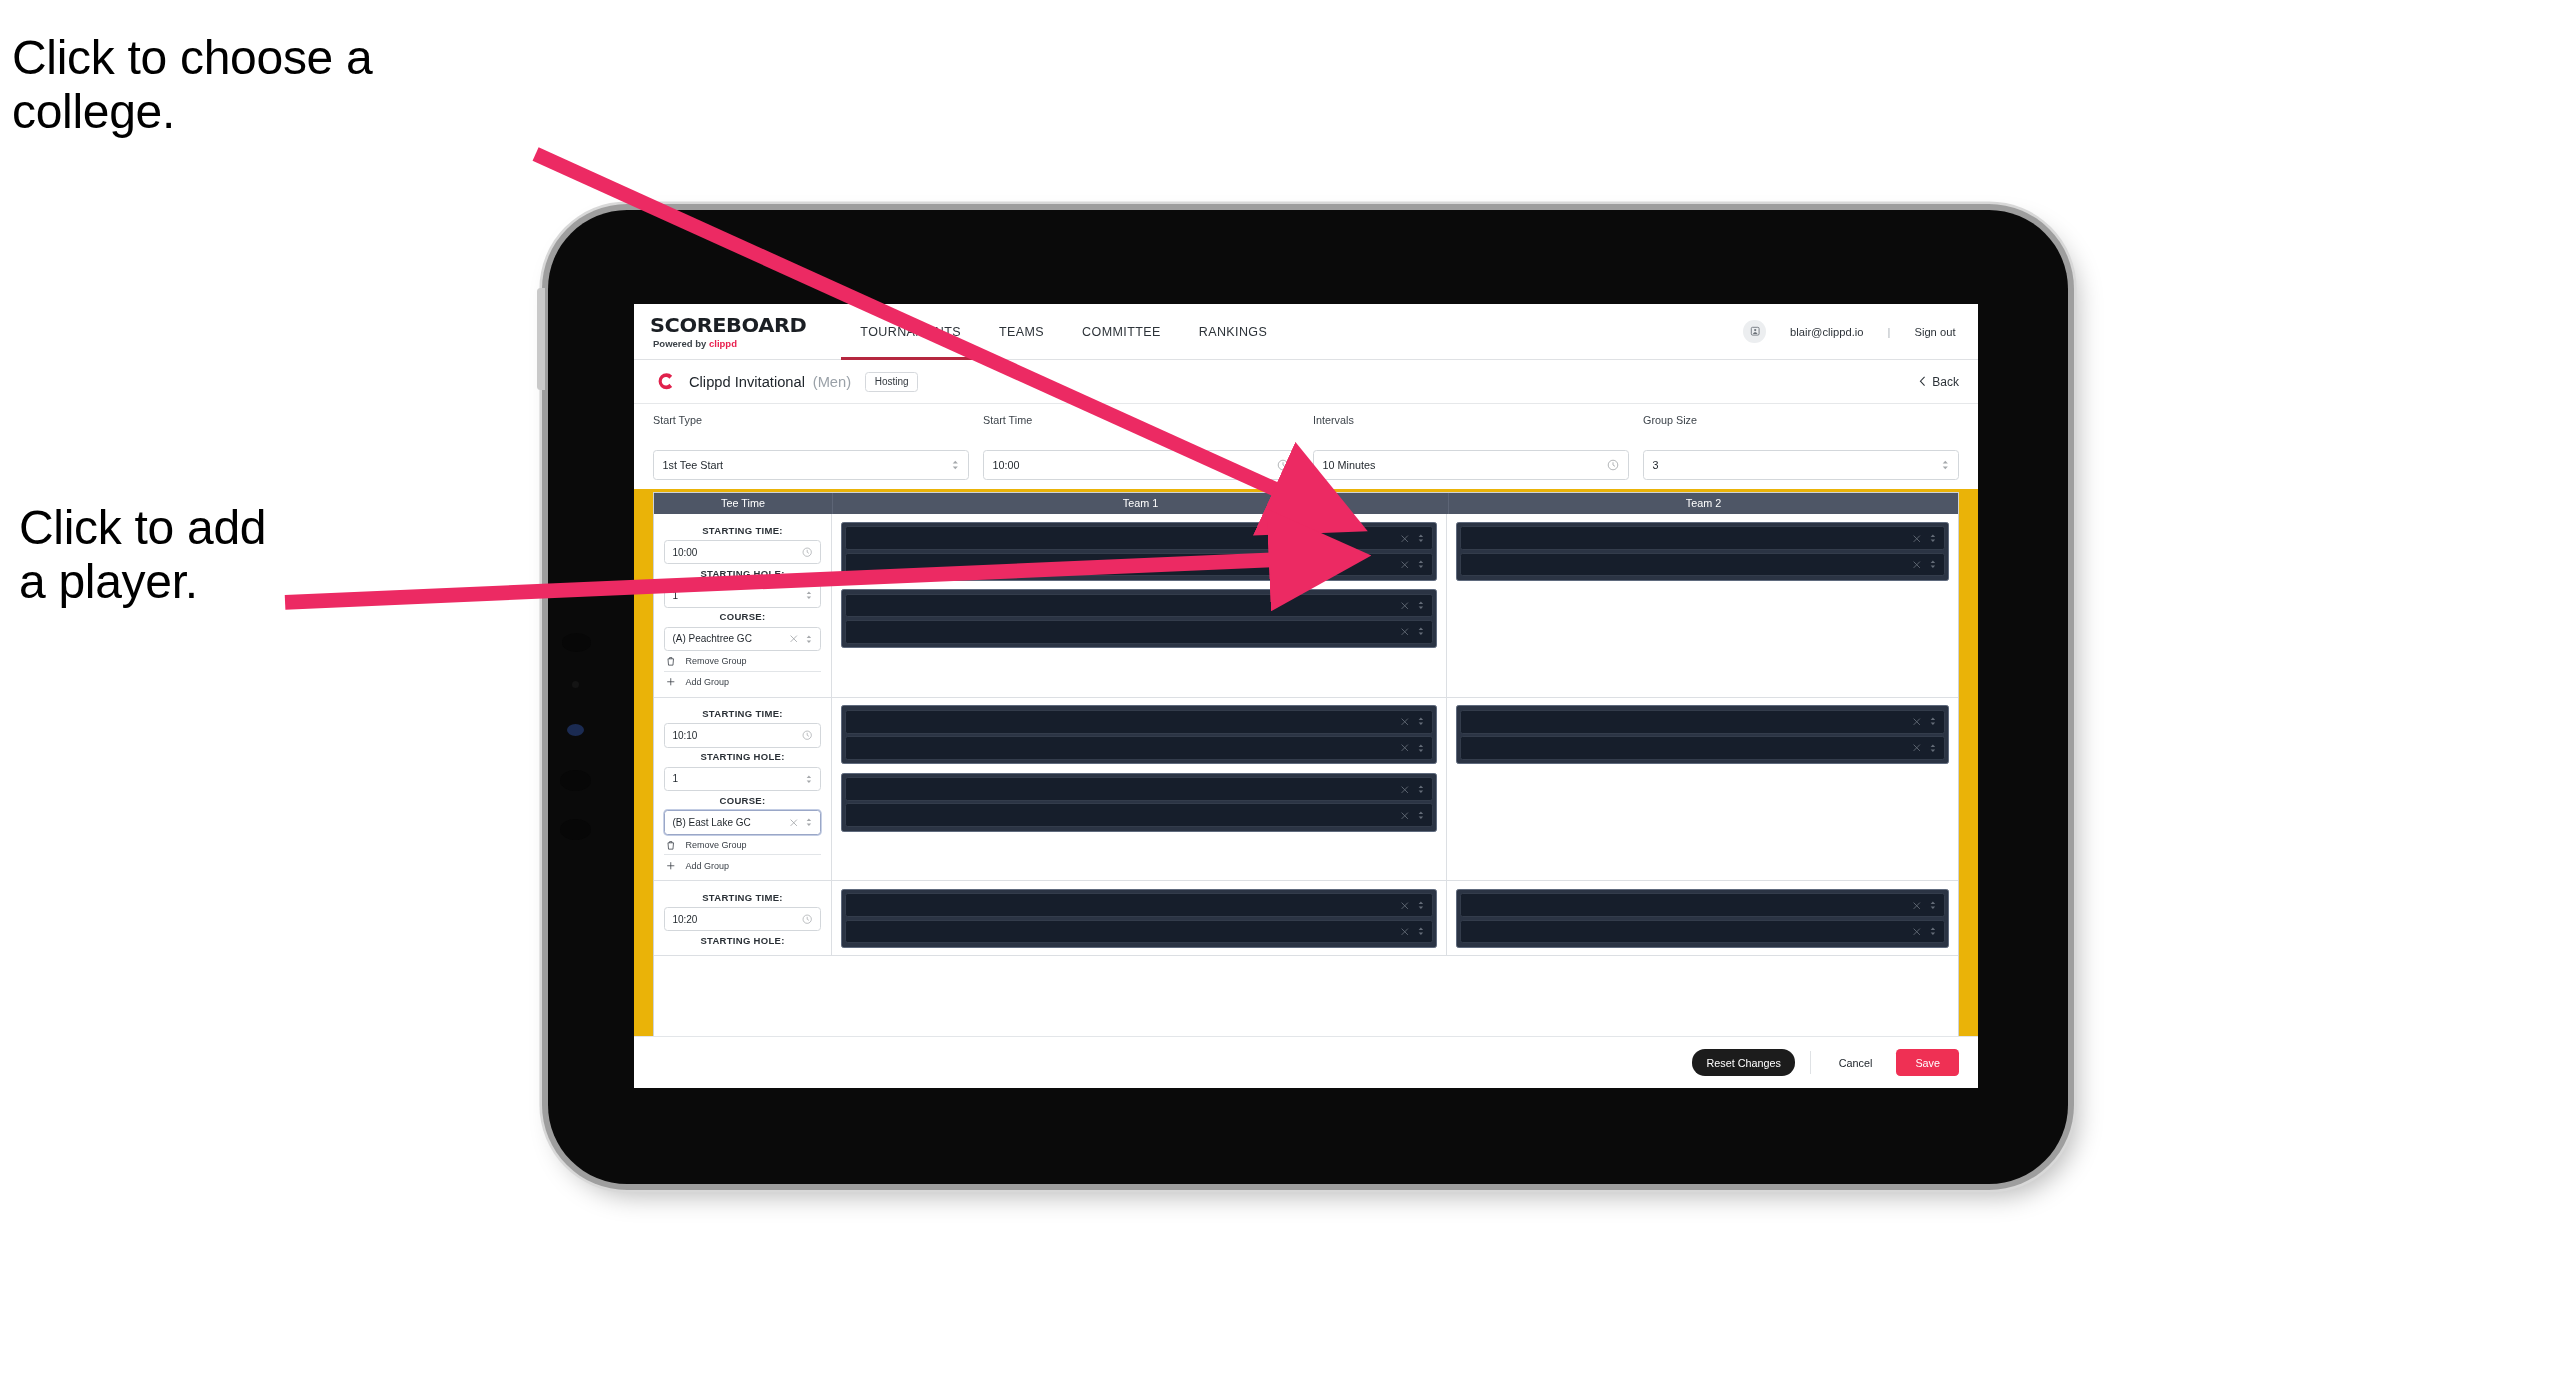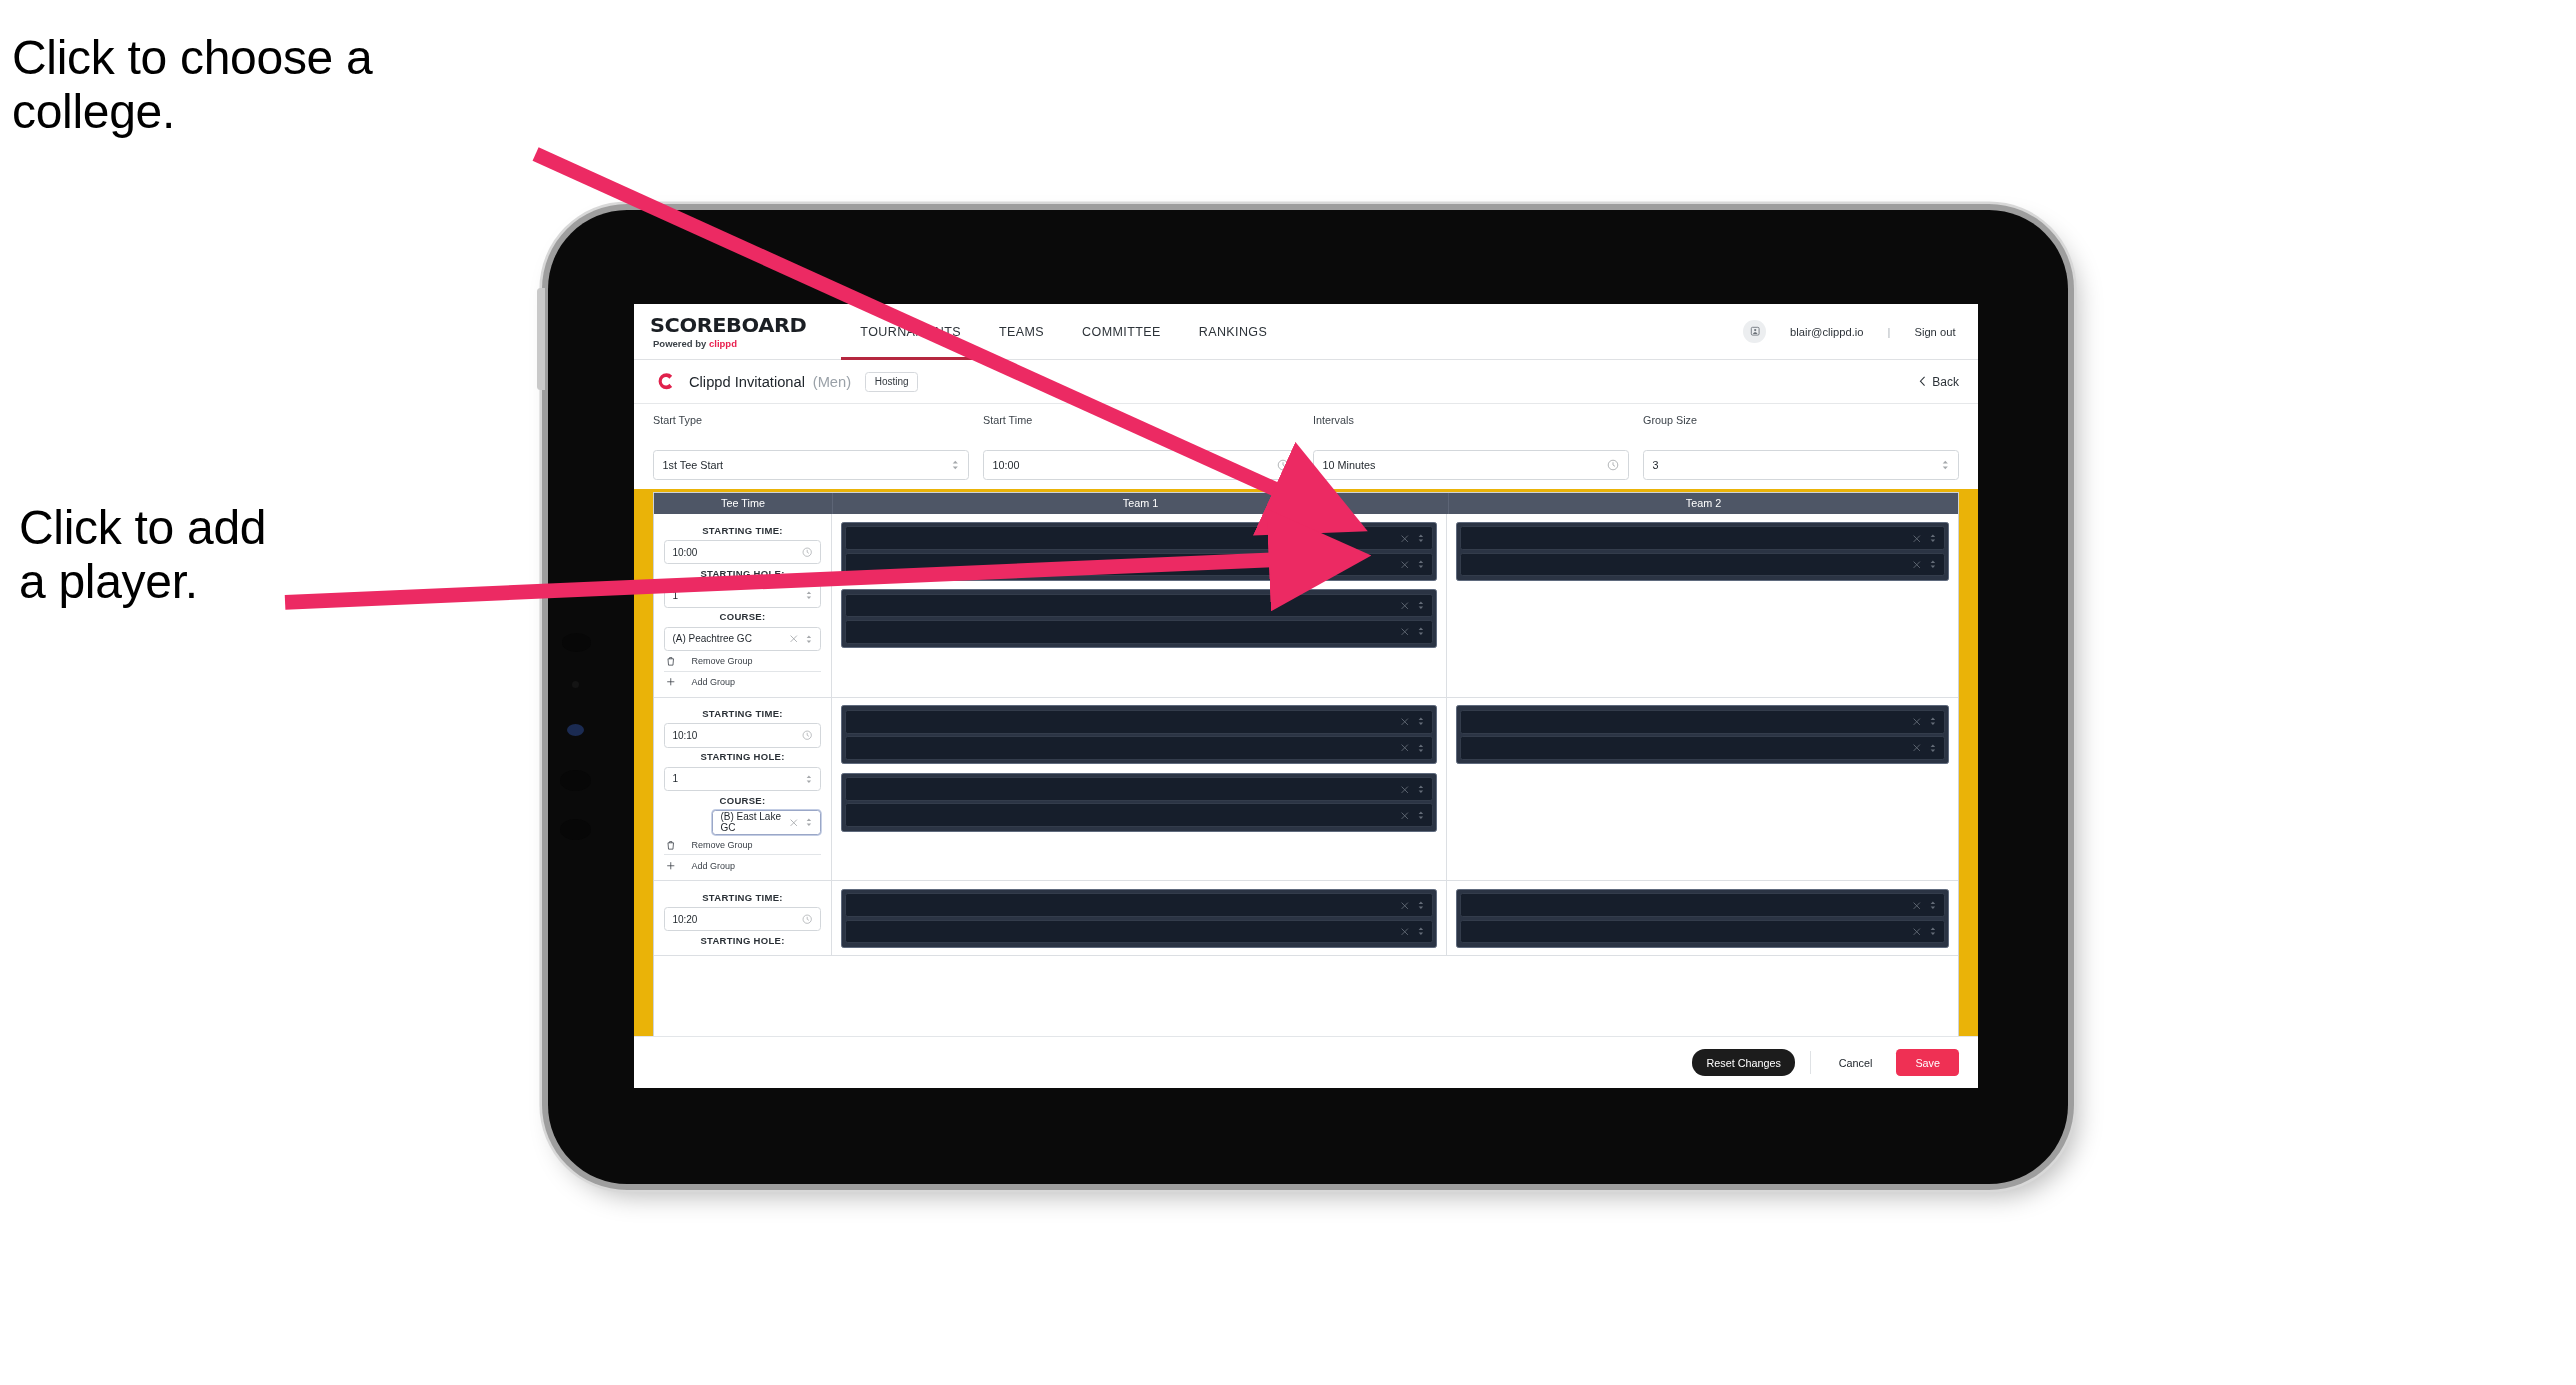--- a/index.html
+++ b/index.html
@@ -84,23 +84,23 @@
   .th.t1{width:615px;border-right:0.9px solid #5d6576;}
   .th.t2{flex:1;}
 
   .row{display:flex;border-bottom:0.9px solid #dcdfe3;}
   .teecell{width:178px;border-right:0.9px solid #dcdfe3;padding:7px 10.4px 5.2px 10.4px;
            box-sizing:border-box;}
   .cap{text-align:center;font-size:9.5px;font-weight:700;color:#2a3036;letter-spacing:0.3px;
        margin:3.5px 0 4.3px 0;}
   .mini{height:22.5px;border:0.9px solid #d3d7db;border-radius:3.5px;display:flex;
         align-items:center;padding:0 7px;font-size:10px;color:#1f252b;background:#fff;}
-  .mini.focus{border-color:#9aa7c7;box-shadow:0 0 0 0.9px #c3cde4;margin-left:48px;}
+  .mini.focus{border-color:#9aa7c7;box-shadow:0 0 0 0.9px #c3cde4;}
   .mini span.v{flex:1;}
-  .lnk{display:flex;align-items:flex-start;gap:16px;font-size:9px;color:#3b4148;
+  .lnk{display:flex;align-items:flex-start;gap:10px;font-size:9px;color:#3b4148;
        padding:5.2px 1.7px 4.3px 1.7px;cursor:pointer;}
   .lnk.rm{border-bottom:0.9px solid #e2e5e8;}
 
   .teamcell{width:615px;border-right:0.9px solid #dcdfe3;padding:7.8px 8.6px;box-sizing:border-box;
             display:flex;flex-direction:column;gap:8.6px;}
   .teamcell.last{flex:1;border-right:none;}
   .grpbox{background:#2b3444;border:0.9px solid #5f6a7d;border-radius:2.6px;padding:3.5px;
           display:flex;flex-direction:column;gap:2.6px;}
   .prow{height:21.6px;background:#161e2b;border:0.9px solid #333c4b;border-radius:2.6px;
         display:flex;align-items:center;padding:0 7px 0 8.6px;}

